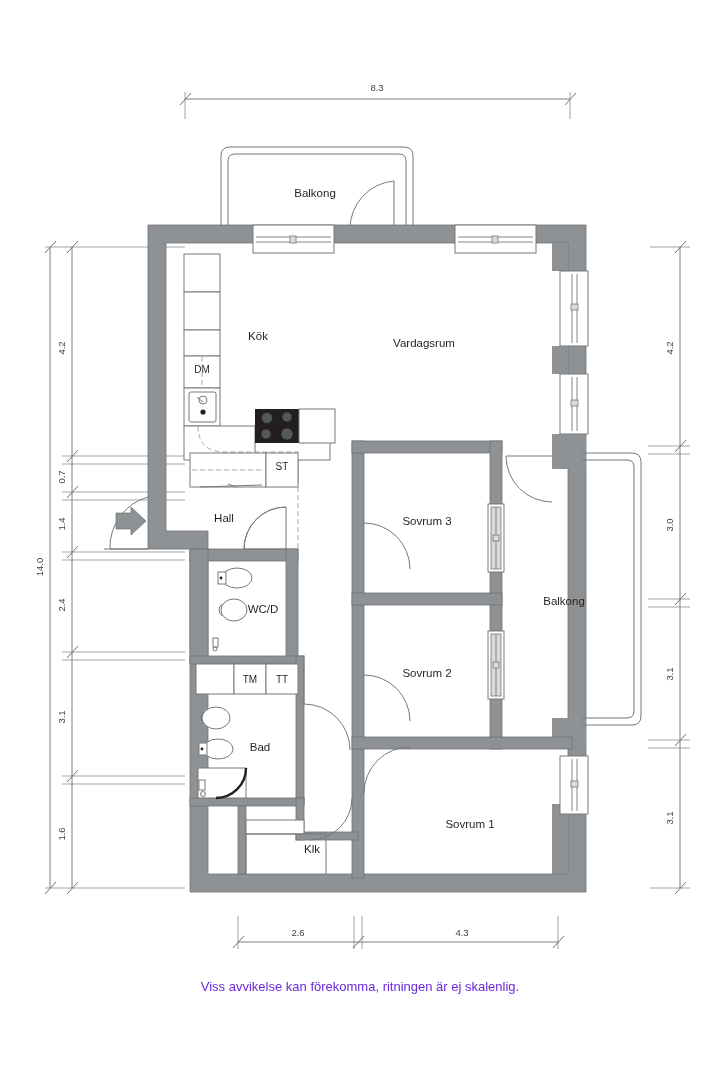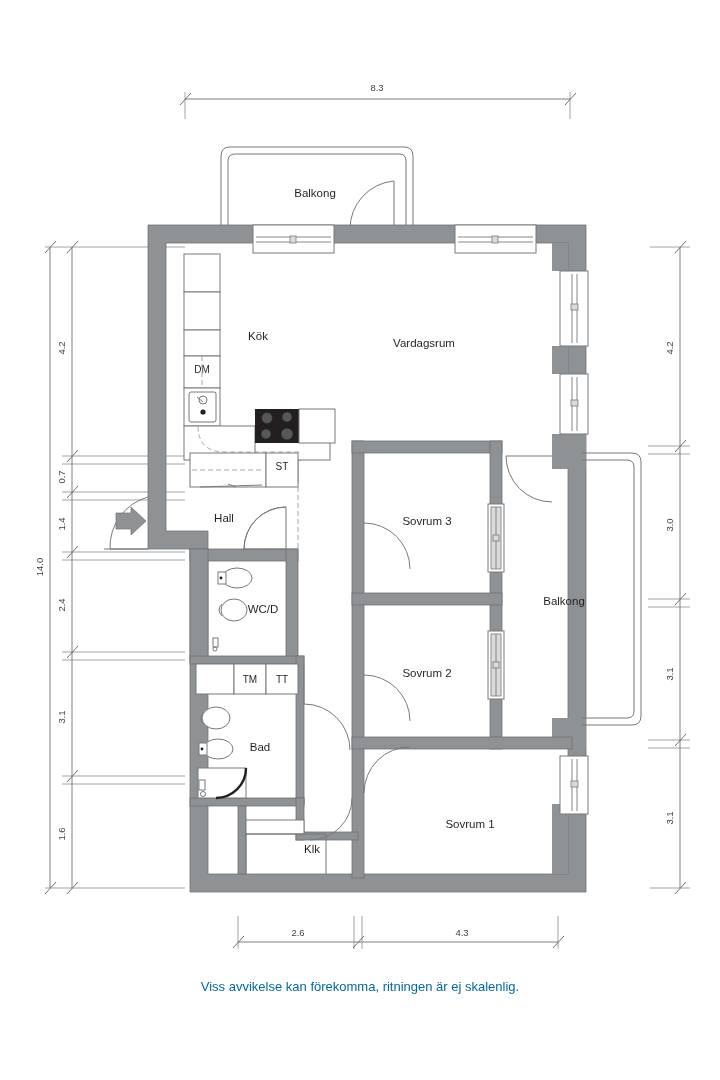--- a/index.html
+++ b/index.html
@@ -58,21 +58,21 @@
     dominant-baseline: middle;
   }
   .caption {
     position: absolute;
     left: 0;
     top: 975px;
     width: 720px;
     text-align: center;
     font-family: "Liberation Sans", sans-serif;
     font-size: 13px;
-    color: #0369a1;
+    color: #6d28d9;
   }
   .stove-dark { fill: #231f20; stroke: none; }
   .burner { fill: #55585a; stroke: #231f20; stroke-width: 0.6; }
   .arrow { fill: #8f9294; stroke: #6f7274; stroke-width: 0.7; }
   .win-frame { fill: #ffffff; stroke: #76797b; stroke-width: 1; }
   .win-pane { fill: #d9dbdc; stroke: #76797b; stroke-width: 0.8; }
   .win-bar { stroke: #76797b; stroke-width: 0.9; fill: none; }
 </style>
 </head>
 <body>

